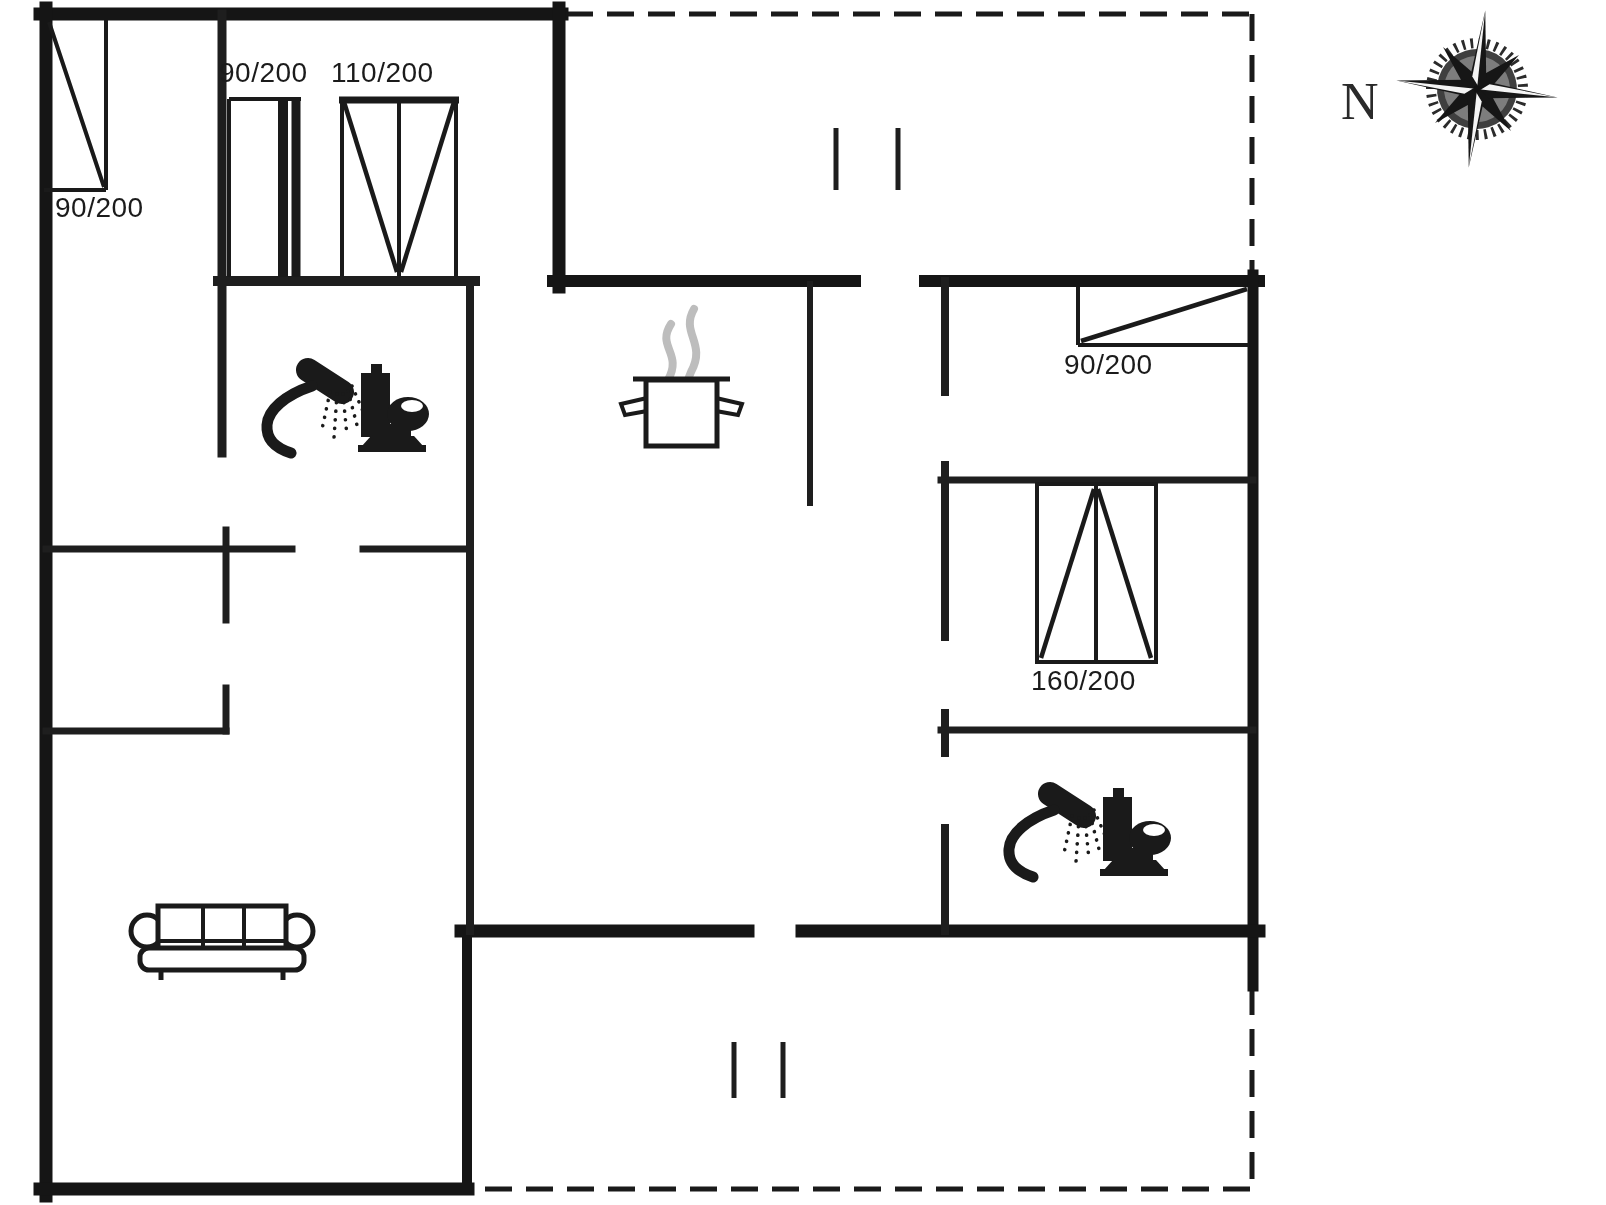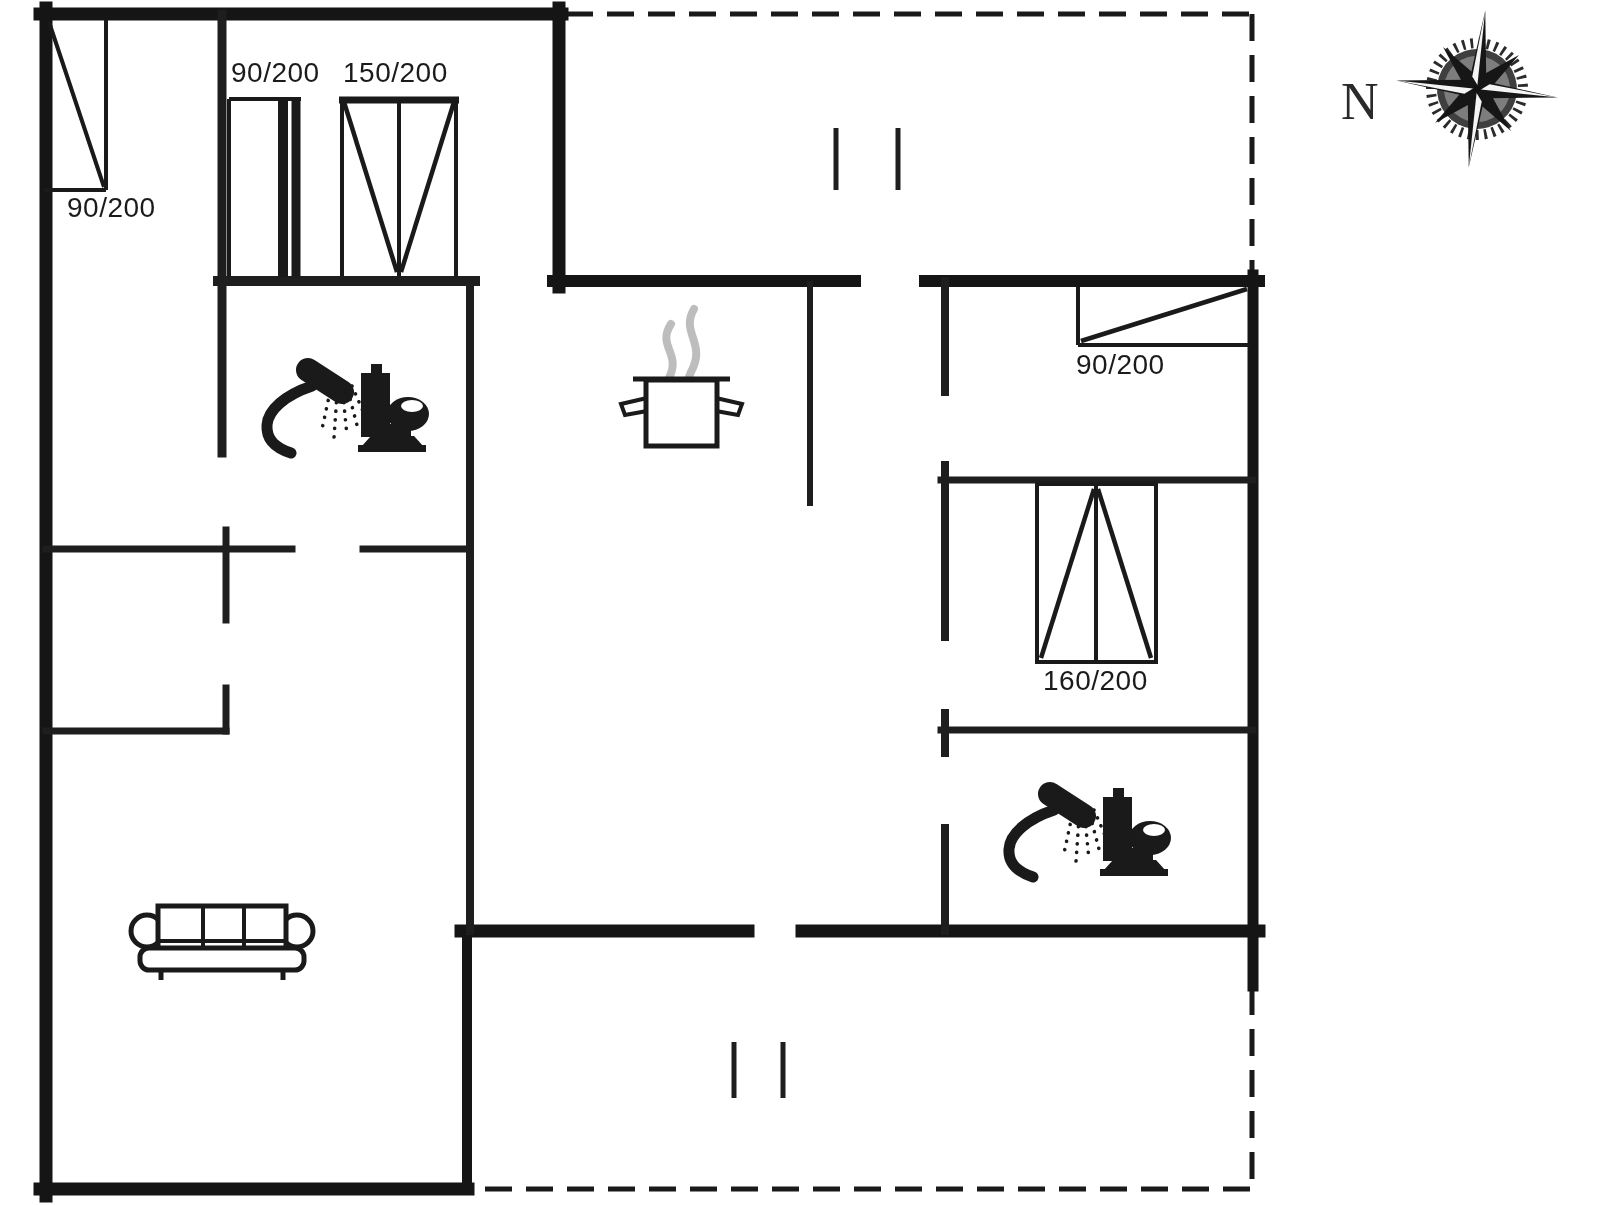--- a/index.html
+++ b/index.html
@@ -1,20 +1,20 @@
 <!DOCTYPE html>
 <html><head>
 <meta charset="utf-8">
 <style>
   html,body{margin:0;padding:0;background:#ffffff;}
   .plan{position:relative;width:1606px;height:1205px;background:#ffffff;overflow:hidden;
         font-family:"Liberation Sans", sans-serif;}
   .plan svg{position:absolute;left:0;top:0;}
   .dim-label{position:absolute;font-size:28px;color:#1b1b1b;letter-spacing:0.5px;
-             font-family:"Liberation Sans", sans-serif;white-space:nowrap;margin-left:12px;}
+             font-family:"Liberation Sans", sans-serif;white-space:nowrap;}
   .north-label{position:absolute;font-size:52px;color:#2a2a2a;
                font-family:"Liberation Serif", serif;}
 </style>
 </head>
 <body>
 
 <div class="plan">
 
 <svg width="1606" height="1205" viewBox="0 0 1606 1205">
 
@@ -175,21 +175,21 @@
       <path transform="rotate(270)" d="M0 -81 L-6 -12 L0 -4 Z"></path>
     </g>
     <circle r="3.5" fill="#111"></circle>
   </g>
 </svg>
 
 <span class="dim-label" style="left:55px;top:192px;">90/200</span>
 
 <span class="dim-label" style="left:219px;top:57px;">90/200</span>
 
-<span class="dim-label" style="left:331px;top:57px;">150/200</span>
+<span class="dim-label" style="left:331px;top:57px;">110/200</span>
 
 <span class="dim-label" style="left:1064px;top:349px;">90/200</span>
 
 <span class="dim-label" style="left:1031px;top:665px;text-align:right;">160/200</span>
 
 <span class="north-label" style="left:1341px;top:72px;">N</span>
 
 </div>
 
 </body></html>

